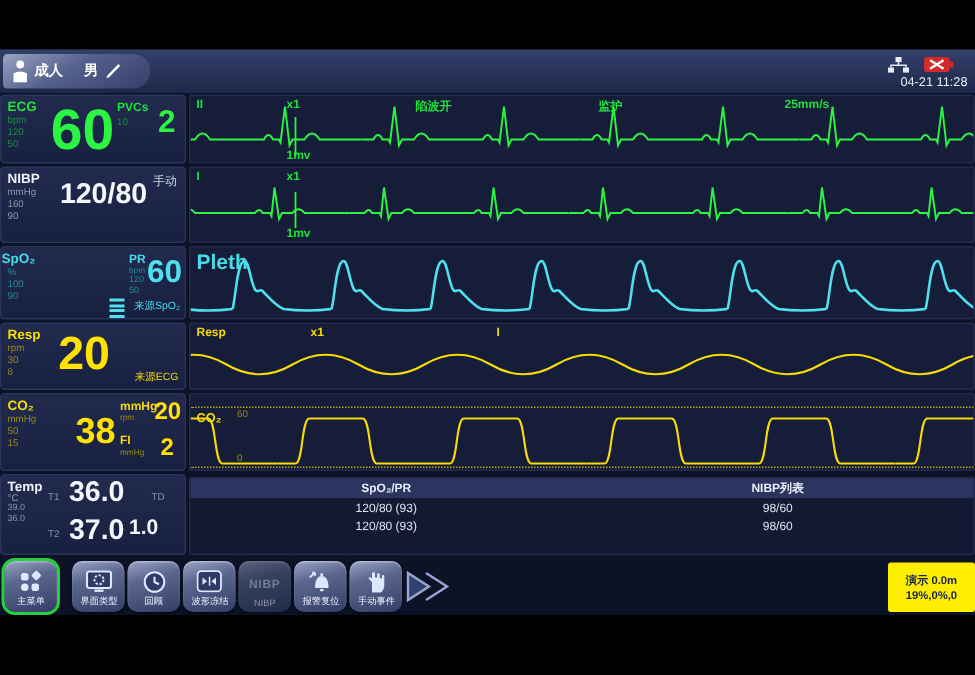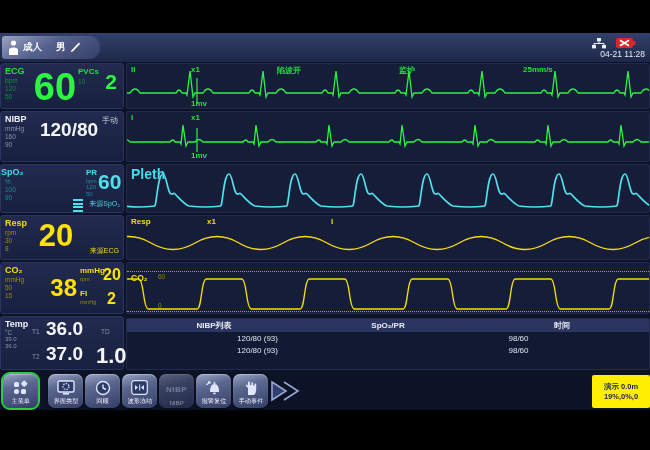--- a/index.html
+++ b/index.html
@@ -153,21 +153,21 @@
   <div class="tile" style="top:283px;height:54px">
     <div class="abs lblW" style="left:4px;top:2px">Temp</div>
     <div class="abs dimW" style="left:4px;top:12px">°C</div>
     <div class="abs dimW" style="left:4px;top:19px;font-size:6px">39.0</div>
     <div class="abs dimW" style="left:4px;top:26px;font-size:6px">36.0</div>
     <div class="abs dimW" style="left:31px;top:11px">T1</div>
     <div class="abs bigW" style="left:45px;top:1px;font-size:19px">36.0</div>
     <div class="abs dimW" style="left:100px;top:11px">TD</div>
     <div class="abs dimW" style="left:31px;top:36px">T2</div>
     <div class="abs bigW" style="left:45px;top:26px;font-size:19px">37.0</div>
-    <div class="abs bigW" style="left:95px;top:26px;font-size:22px">1.0</div>
+    <div class="abs bigW" style="left:85px;top:26px;font-size:14px">1.0</div>
   </div>
 
   <div class="wrow" style="top:30px;height:46px">
     <span class="abs wlabG" style="left:4px;top:1px">II</span>
     <span class="abs wlabG" style="left:64px;top:1px">x1</span>
     <span class="abs wlabG" style="left:150px;top:1px">陷波开</span>
     <span class="abs wlabG" style="left:272px;top:1px">监护</span>
     <span class="abs wlabG" style="left:396px;top:1px">25mm/s</span>
     <span class="abs wlabG" style="left:64px;top:35px">1mv</span>
     <svg class="abs" style="left:0;top:0" width="522" height="44">
@@ -255,23 +255,22 @@
             <use href="#c1" x="161"></use>
             <use href="#c1" x="264"></use>
         <use href="#c1" x="367"></use>
             <use href="#c1" x="470"></use>
       </g>
     </svg>
   </div>
 
   <div id="trendTable">
     <div class="hdr">
+      <div>SpO₂/PR</div>
       <div>NIBP列表</div>
-      <div>SpO₂/PR</div>
-      <div>时间</div>
     </div>
     <div class="trow">
       <div>120/80 (93)</div>
       <div>98/60</div>
     </div>
     <div class="trow">
       <div>120/80 (93)</div>
       <div>98/60</div>
     </div>
   </div>

